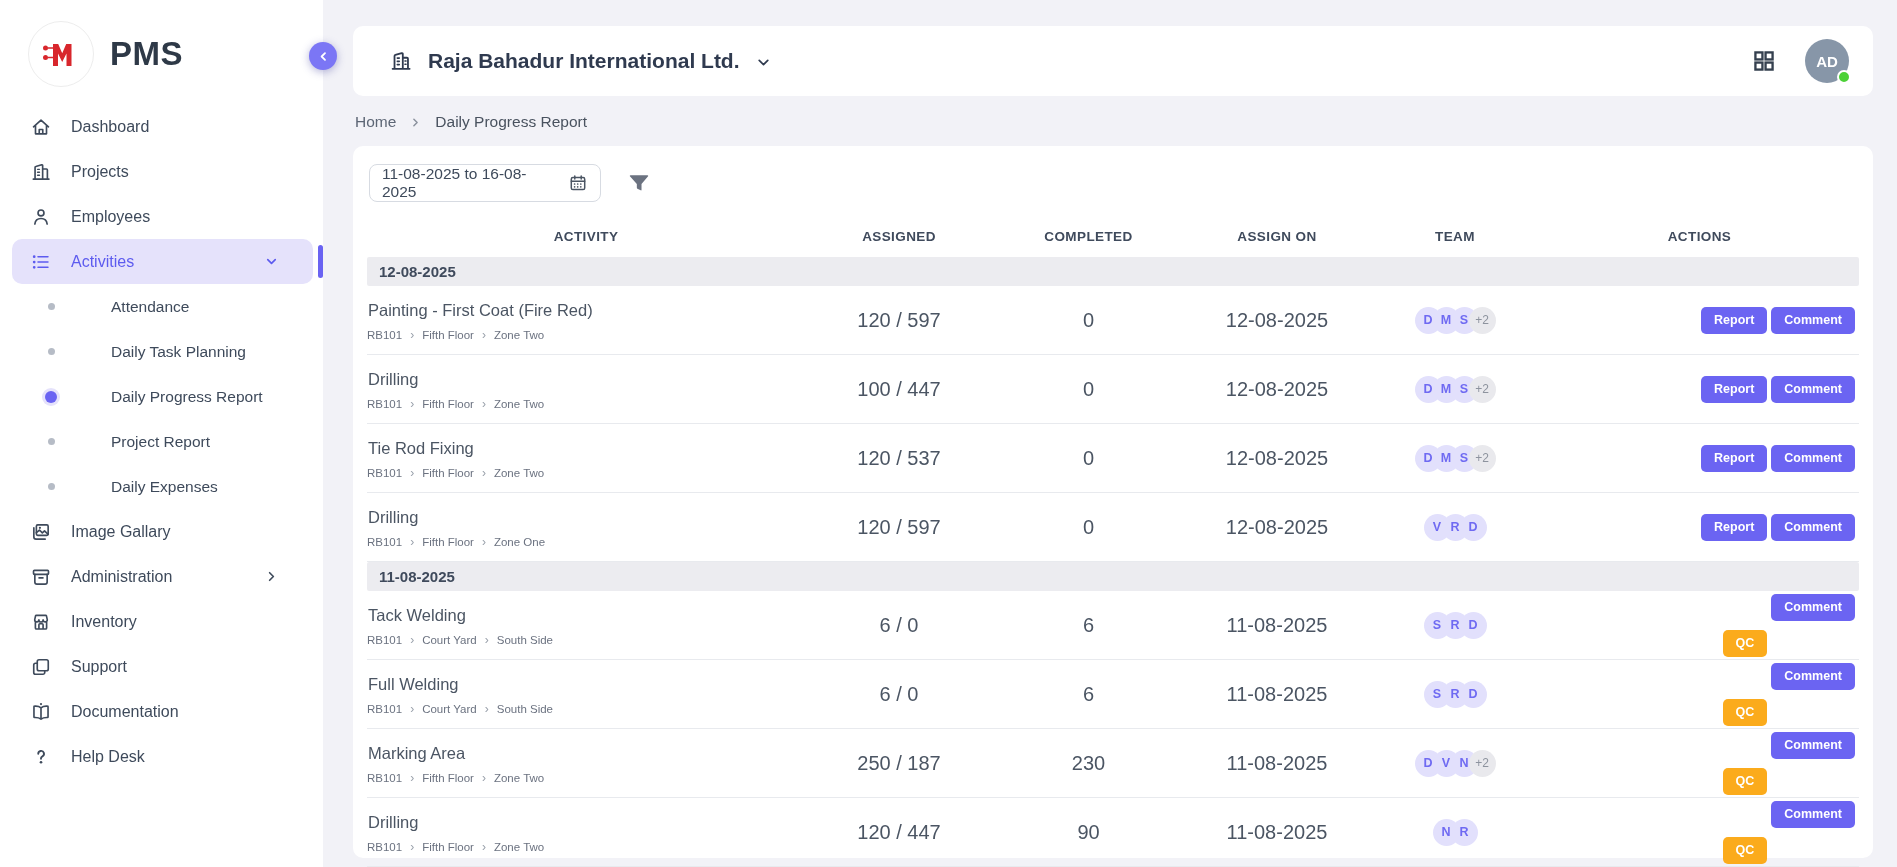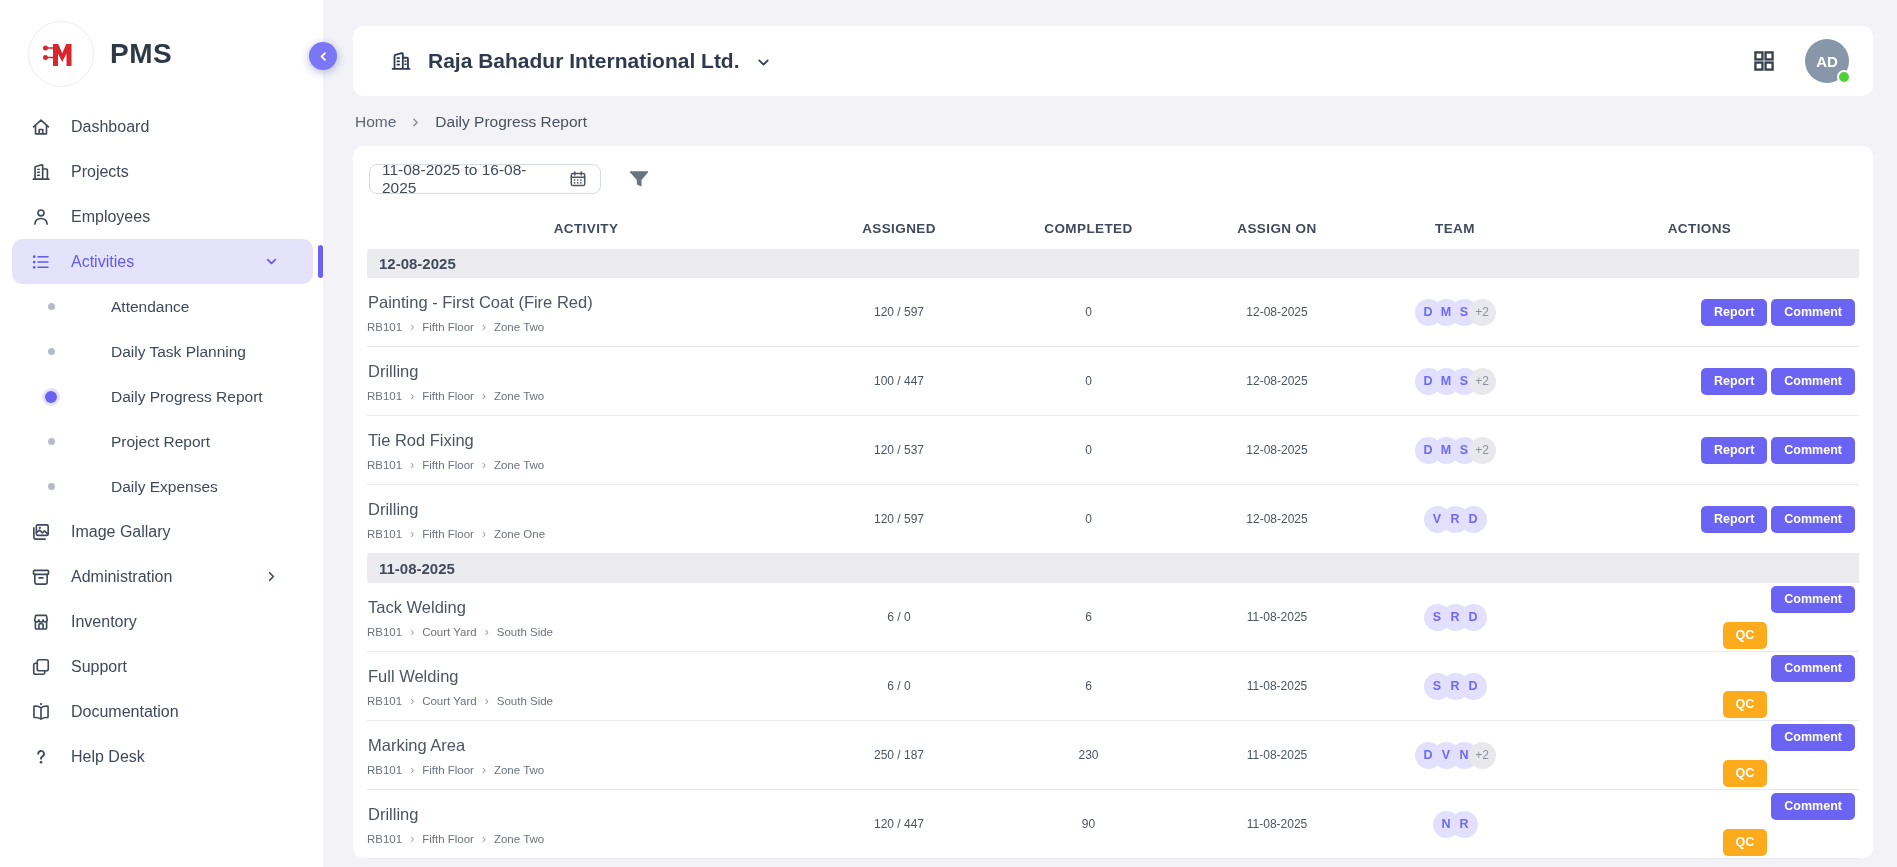--- a/index.html
+++ b/index.html
@@ -4,21 +4,21 @@
 <style>
   * { margin:0; padding:0; box-sizing:border-box; }
   html,body { width:1897px; height:867px; overflow:hidden; }
   body { font-family:"Liberation Sans", sans-serif; background:#f2f2f7; color:#3e4a5b; }
   .app { display:flex; width:1897px; height:867px; }
 
   
   .sidebar { width:323px; min-width:323px; background:#ffffff; height:100%; position:relative; }
   .logo-row { display:flex; align-items:center; gap:16px; padding:20px 0 12px 28px; height:100px; }
   .logo-circle { width:66px; height:66px; border-radius:50%; border:1px solid #ededed; display:flex; align-items:center; justify-content:center; background:#fff; }
-  .app-name { font-size:28px; font-weight:700; color:#2e3947; letter-spacing:.5px; }
+  .app-name { font-size:33px; font-weight:700; color:#2e3947; letter-spacing:.5px; }
   .collapse-btn { position:absolute; top:42px; right:-14px; width:28px; height:28px; border-radius:50%;
     background:#7b76f5; color:#fff; display:flex; align-items:center; justify-content:center;
     box-shadow:0 2px 8px rgba(70,70,160,.4); z-index:9; cursor:pointer; }
   .collapse-btn svg { width:15px; height:15px; }
   .nav { padding-top:4px; }
   .nav-item { display:flex; align-items:center; height:45px; padding:0 10px 0 30px; font-size:16px; color:#3e4a5b; cursor:pointer; position:relative; }
   .nav-item .nicon { width:22px; height:22px; margin-right:19px; display:flex; align-items:center; justify-content:center; flex:0 0 22px; }
   .nav-item .nicon svg { width:22px; height:22px; }
   .nav-item.active { background:#e5e2fb; border-radius:10px; margin:0 10px 0 12px; padding-left:18px; color:#5d5bef; font-weight:500; }
   .nav-item.active::after { content:''; position:absolute; right:-10px; top:6px; width:5px; height:33px; border-radius:4px; background:#6a63f2; }
@@ -44,35 +44,35 @@
   .avatar .status { position:absolute; right:-2px; bottom:-1px; width:14px; height:14px; border-radius:50%; background:#4cd137; border:2.5px solid #fff; }
 
   .breadcrumb { display:flex; align-items:center; gap:13px; margin:17px 0 15px 2px; font-size:15.5px; }
   .crumb { color:#5d6675; cursor:pointer; }
   .crumb.current { color:#49525f; cursor:default; }
   .bc-sep svg { width:13px; height:13px; display:block; color:#8a919d; }
 
   .content-card { background:#fff; border-radius:10px; padding:14px 14px 0 14px; height:712px; }
   .filter-row { display:flex; align-items:center; gap:26px; padding:4px 2px 14px 2px; }
   .date-input { display:flex; align-items:center; justify-content:space-between; gap:10px; border:1px solid #d7dbe2; border-radius:8px;
-    height:30px; width:232px; padding:0 12px; font-size:15.5px; color:#3e4a5b; cursor:pointer; background:#fff; }
+    height:38px; width:232px; padding:0 12px; font-size:15.5px; color:#3e4a5b; cursor:pointer; background:#fff; }
   .date-input .cal svg { width:20px; height:20px; display:block; color:#4b5563; }
   .funnel { color:#6b7280; cursor:pointer; }
   .funnel svg { width:24px; height:24px; display:block; }
 
   .thead, .row { display:grid; grid-template-columns:438px 188px 191px 186px 170px 1fr; align-items:center; }
   .thead { height:41px; }
   .th { font-size:13.5px; font-weight:700; color:#3f4a5c; letter-spacing:.4px; text-align:center; }
   .group-row { background:#ececf0; height:29px; display:flex; align-items:center; padding-left:12px;
     font-size:15px; font-weight:700; color:#3f4a5c; border-radius:2px; }
   .row { height:69px; border-bottom:1px solid #e8eaee; }
   .activity-title { font-size:16.5px; color:#4b5563; margin:2px 0 9px 1px; }
   .activity-path { display:flex; align-items:center; gap:8px; font-size:11.5px; color:#6b7280; }
   .psep { color:#9aa1ab; font-size:12px; line-height:1; }
-  .num { text-align:center; font-size:12px; color:#4b5563; }
+  .num { text-align:center; font-size:20px; color:#4b5563; }
   .team-cell { display:flex; justify-content:center; }
   .chips { display:flex; }
   .chip { width:27px; height:27px; border-radius:50%; background:#e2e0fc; color:#6f6af2; display:flex; align-items:center;
     justify-content:center; font-size:12.5px; font-weight:600; margin-left:-9px; }
   .chip:first-child { margin-left:0; }
   .chip.extra { background:#e9e9ed; color:#8d939e; font-weight:500; font-size:12px; }
   .actions-cell { display:flex; justify-content:flex-end; gap:4px; padding-right:4px; }
   .btn { height:27px; border:none; border-radius:5px; color:#fff; font-size:12.5px; font-weight:700; padding:0 13px;
     font-family:inherit; cursor:pointer; }
   .btn.purple { background:#6b64f2; }

